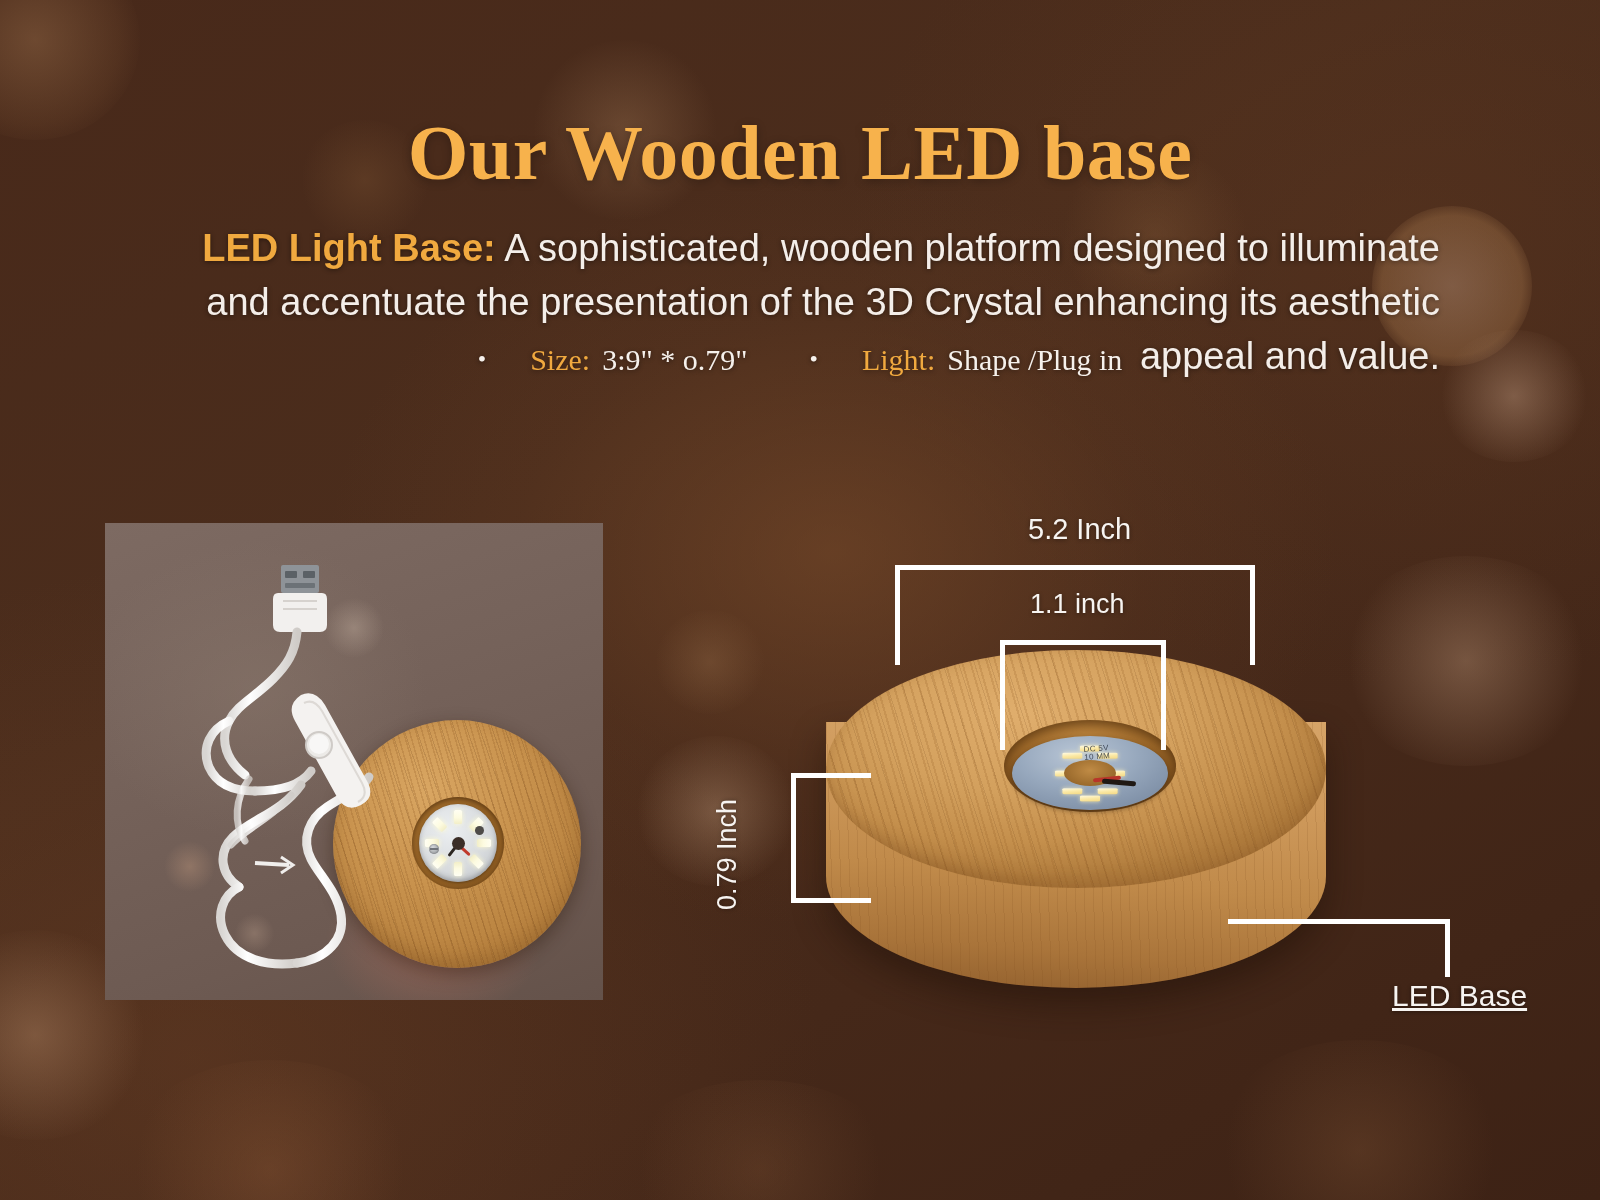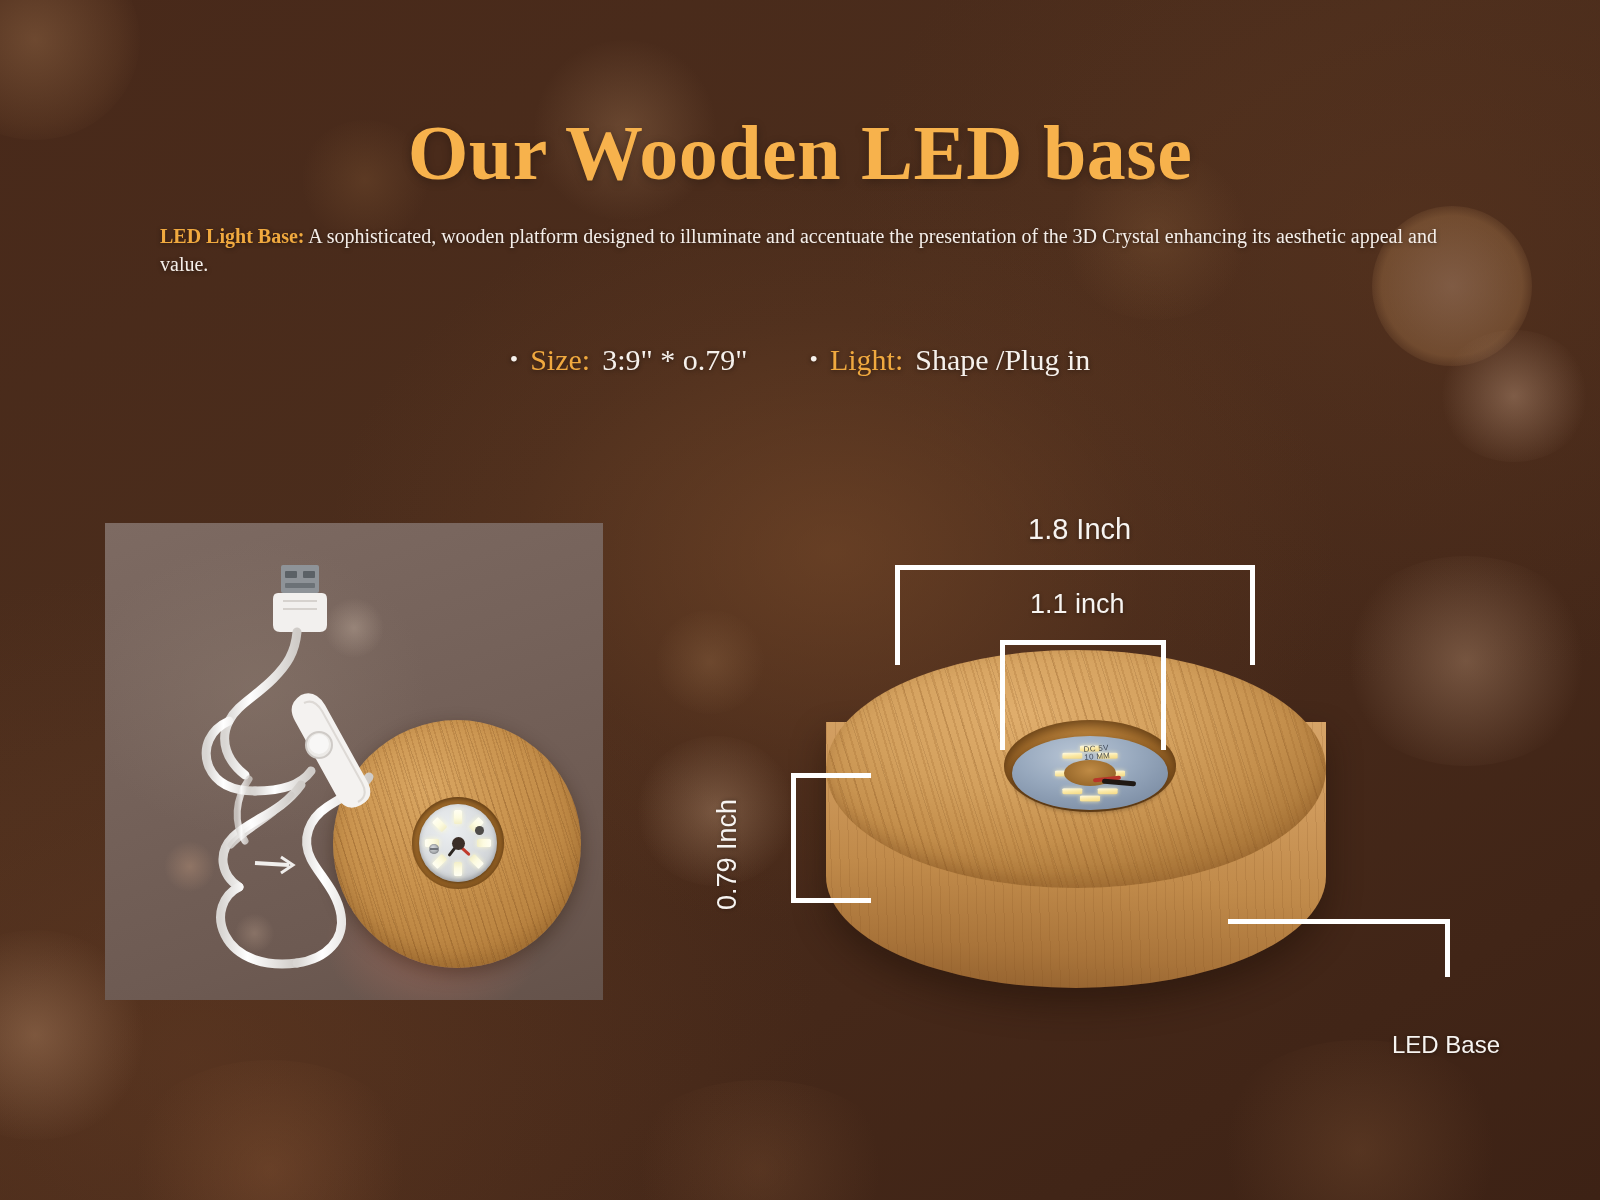--- a/index.html
+++ b/index.html
@@ -52,23 +52,23 @@
     letter-spacing: 0.5px;
     color: #f7b24c;
     text-shadow: 0 2px 10px rgba(0,0,0,0.28);
   }
 
   .subtitle {
     position: absolute;
     top: 222px;
     left: 160px;
     width: 1280px;
-    text-align: left;
-    font-family: Liberation Serif, serif;
-    font-size: 20px;
+    text-align: right;
+    font-family: Liberation Sans, sans-serif;
+    font-size: 38px;
     line-height: 1.42;
     color: #f4eee9;
     text-shadow: 0 1px 5px rgba(0,0,0,0.45);
   }
   .subtitle .lead {
     color: #f0a93f;
     font-weight: bold;
   }
 
   .specs {
@@ -92,20 +92,21 @@
     white-space: nowrap;
   }
   .spec-bullet {
     font-size: 24px;
     line-height: 1;
     color: #f6f1ec;
     transform: translateY(-3px);
   }
   .spec-key {
     color: #f0a93f;
+    margin-left: 32px;
   }
   .spec-val {
     color: #f6f1ec;
   }
 
   
   .photo-panel {
     position: absolute;
     left: 105px;
     top: 523px;
@@ -363,21 +364,21 @@
     font-family: "Liberation Sans", sans-serif;
     color: #f7f4f1;
     white-space: nowrap;
     text-shadow: 0 1px 4px rgba(0,0,0,0.40);
   }
   .label-39   { left: 1028px; top: 513px; font-size: 29px; }
   .label-13   { left: 1030px; top: 589px; font-size: 27px; }
   .label-079  { left: 712px;  top: 760px; font-size: 27px;
                 transform: rotate(-90deg); transform-origin: left top;
                 translate: 0 150px; }
-  .label-ledbase { left: 1392px; top: 1031px; font-size: 24px; }
+  .label-ledbase { left: 1392px; top: 979px; font-size: 30px; text-decoration: underline; }
 </style>
 </head>
 <body>
 
 <div class="slide">
 
   <div class="bg-base"></div>
 
   <div class="bokeh" style="left:-70px; top:-60px; width:210px; height:200px;
               background: radial-gradient(circle at 50% 50%, rgba(146,104,70,0.50) 0%, rgba(120,80,50,0.22) 58%, rgba(0,0,0,0) 74%);"></div>
@@ -513,21 +514,21 @@
         </div>
       </div>
     </div>
   </div>
 
   <div class="ann">
     <div class="ann-line" style="left:895px; top:565px; width:360px; height:5px;"></div>
     <div class="ann-line" style="left:895px; top:565px; width:5px;   height:100px;"></div>
     <div class="ann-line" style="left:1250px; top:565px; width:5px;  height:100px;"></div>
   </div>
-  <div class="ann-label label-39">1.8 Inch</div>
+  <div class="ann-label label-39">5.2 Inch</div>
 
   <div class="ann">
     <div class="ann-line" style="left:1000px; top:640px; width:166px; height:5px;"></div>
     <div class="ann-line" style="left:1000px; top:640px; width:5px;   height:110px;"></div>
     <div class="ann-line" style="left:1161px; top:640px; width:5px;   height:110px;"></div>
   </div>
   <div class="ann-label label-13">1.1 inch</div>
 
   <div class="ann">
     <div class="ann-line" style="left:791px; top:773px; width:5px;  height:130px;"></div>

